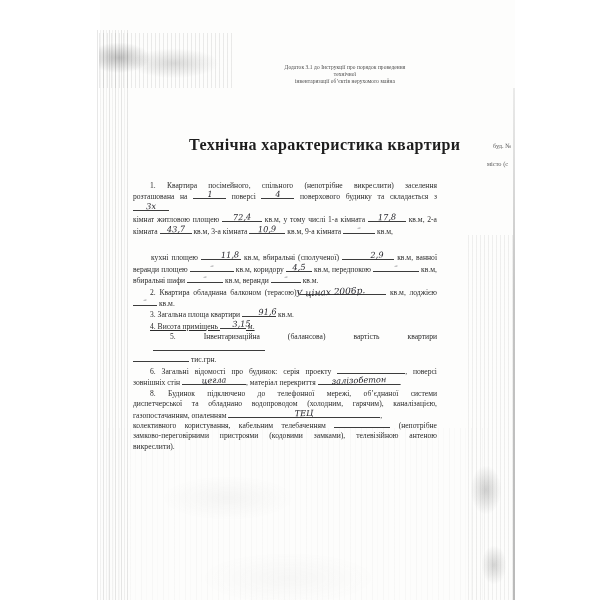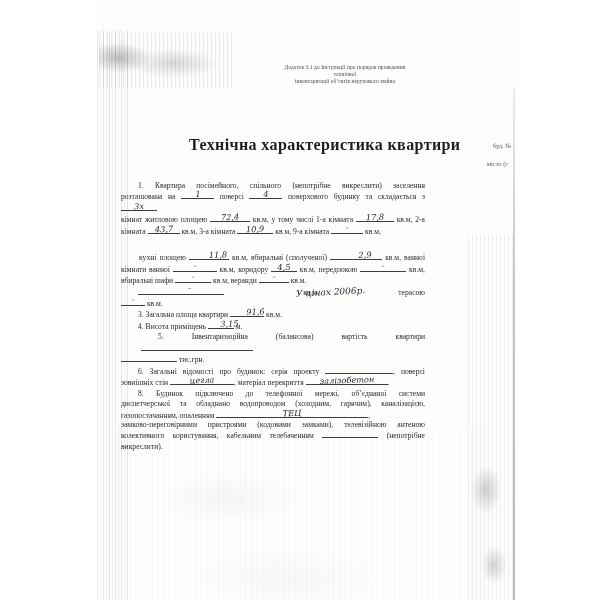--- a/index.html
+++ b/index.html
@@ -54,21 +54,21 @@
   .doc-title{
     position:absolute;left:189px;top:136px;width:240px;
     font-size:16px;font-weight:bold;color:#1e1e1e;letter-spacing:.4px;
     white-space:nowrap;
   }
   .frag{position:absolute;font-size:6.4px;color:#5a5a5a;white-space:nowrap;}
   .frag-bud{left:493px;top:142px;}
   .frag-misto{left:487px;top:160px;}
   .body-block{
     position:absolute;left:121px;top:181px;width:304px;
-    font-size:7.6px;color:#2b2b2b;
+    font-size:7.6px;color:#2b2b2b;padding-left:12px;
   }
   .line{line-height:10.45px;height:10.45px;white-space:nowrap;}
   .line.j{text-align:justify;text-align-last:justify;white-space:normal;height:auto;}
   .blank{
     display:inline-block;position:relative;height:7px;
     border-bottom:.8px solid #3c3c3c;vertical-align:baseline;
   }
   .hand{
     position:absolute;left:50%;bottom:-1px;transform:translateX(-50%) rotate(-2deg);
     font-style:italic;font-family:"DejaVu Serif",serif;
@@ -101,31 +101,31 @@
 
 <div class="frag frag-bud">буд. №</div>
 <div class="frag frag-misto">місто (с</div>
 
 <div class="body-block" id="body-lines">
     <div class="line j" style="text-indent: 17px;"><span>1. Квартира посімейного, спільного (непотрібне викреслити) заселення </span></div>
     <div class="line j"><span>розташована на </span><span class="blank" style="width: 33px;"><span class="hand">1</span></span><span> поверсі </span><span class="blank" style="width: 33px;"><span class="hand">4</span></span><span> поверхового будинку та складається з </span><span class="blank" style="width: 36px;"><span class="hand">3х</span></span></div>
     <div class="line j"><span>кімнат житловою площею </span><span class="blank" style="width: 40px;"><span class="hand">72,4</span></span><span> кв.м, у тому числі 1-а кімната </span><span class="blank" style="width: 38px;"><span class="hand">17,8</span></span><span> кв.м, 2-а </span></div>
     <div class="line "><span>кімната </span><span class="blank" style="width: 32px;"><span class="hand">43,7</span></span><span> кв.м, 3-а кімната </span><span class="blank" style="width: 36px;"><span class="hand">10,9</span></span><span> кв.м, 9-а кімната </span><span class="blank" style="width: 32px;"><span class="hand dash">–</span></span><span> кв.м, </span></div>
     <div class="line j" style="margin-top: 16px; text-indent: 18px;"><span>кухні площею </span><span class="blank" style="width: 40px;"><span class="hand">11,8</span></span><span> кв.м, вбиральні (сполученої) </span><span class="blank" style="width: 52px;"><span class="hand">2,9</span></span><span> кв.м, ванної </span></div>
-    <div class="line j"><span>кімнати ванної </span><span class="blank" style="width: 44px;"><span class="hand dash">–</span></span><span> кв.м, коридору </span><span class="blank" style="width: 26px;"><span class="hand">4,5</span></span><span> кв.м, передпокою </span><span class="blank" style="width: 46px;"><span class="hand dash">–</span></span><span> кв.м, </span></div>
+    <div class="line j"><span>веранди площею </span><span class="blank" style="width: 44px;"><span class="hand dash">–</span></span><span> кв.м, коридору </span><span class="blank" style="width: 26px;"><span class="hand">4,5</span></span><span> кв.м, передпокою </span><span class="blank" style="width: 46px;"><span class="hand dash">–</span></span><span> кв.м, </span></div>
     <div class="line "><span>вбиральні шафи </span><span class="blank" style="width: 36px;"><span class="hand dash">–</span></span><span> кв.м, веранди </span><span class="blank" style="width: 30px;"><span class="hand dash">–</span></span><span> кв.м. </span></div>
-    <div class="line j" style="margin-top: 1px; text-indent: 17px;"><span class="blank" style="width: 86px;"><span class="hand dash">–</span></span><span> кв.м, терасою </span></div>
+    <div class="line j" style="margin-top: 1px; text-indent: 17px;"><span>2. Квартира обладнана балконом (терасою) </span><span class="blank" style="width: 86px;"><span class="hand dash">–</span></span><span> кв.м, лоджією </span></div>
     <div class="line "><span class="blank" style="width: 24px;"><span class="hand dash">–</span></span><span> кв.м. </span></div>
     <div class="line " style="margin-top: 1px; text-indent: 17px;"><span>3. Загальна площа квартири </span><span class="blank" style="width: 34px;"><span class="hand">91,6</span></span><span> кв.м. </span></div>
-    <div class="line " style="margin-top: 1px; text-indent: 17px;"><span>4. Висота приміщень </span><span class="blank" style="width: 26px;"><span class="hand">3,15</span></span><span> м. </span></div>
+    <div class="line " style="margin-top: 1px; text-indent: 17px; text-decoration: underline;"><span>4. Висота приміщень </span><span class="blank" style="width: 26px;"><span class="hand">3,15</span></span><span> м. </span></div>
     <div class="line j" style="margin-top: 1px; text-indent: 17px; margin-left: 20px;"><span>5. Інвентаризаційна (балансова) вартість квартири </span><span class="blank" style="width: 112px;"></span></div>
     <div class="line "><span class="blank" style="width: 56px;"></span><span> тис.грн. </span></div>
     <div class="line j" style="margin-top: 1px; text-indent: 17px;"><span>6. Загальні відомості про будинок: серія проекту </span><span class="blank" style="width: 68px;"></span><span>, поверсі </span></div>
     <div class="line "><span>зовнішніх стін </span><span class="blank" style="width: 64px;"><span class="hand">цегла</span></span><span>, матеріал перекриття </span><span class="blank" style="width: 82px;"><span class="hand">залізобетон</span></span><span>. </span></div>
     <div class="line j" style="margin-top: 1px; text-indent: 17px;"><span>8. Будинок підключено до телефонної мережі, об’єднаної системи </span></div>
     <div class="line j"><span>диспетчерської та обладнано водопроводом (холодним, гарячим), каналізацією, </span></div>
     <div class="line "><span>газопостачанням, опаленням </span><span class="blank" style="width: 152px;"><span class="hand">ТЕЦ</span></span><span>, </span></div>
+    <div class="line j"><span>колективного користування, кабельним телебаченням </span><span class="blank" style="width: 56px;"></span><span> (непотрібне </span></div>
     <div class="line j"><span>замково-переговірними пристроями (кодовими замками), телевізійною антеною </span></div>
-    <div class="line j"><span>колективного користування, кабельним телебаченням </span><span class="blank" style="width: 56px;"></span><span> (непотрібне </span></div>
     <div class="line "><span>викреслити). </span></div>
   </div>
 
 <div class="price-note">У цінах 2006р.</div>
 
 </body></html>

